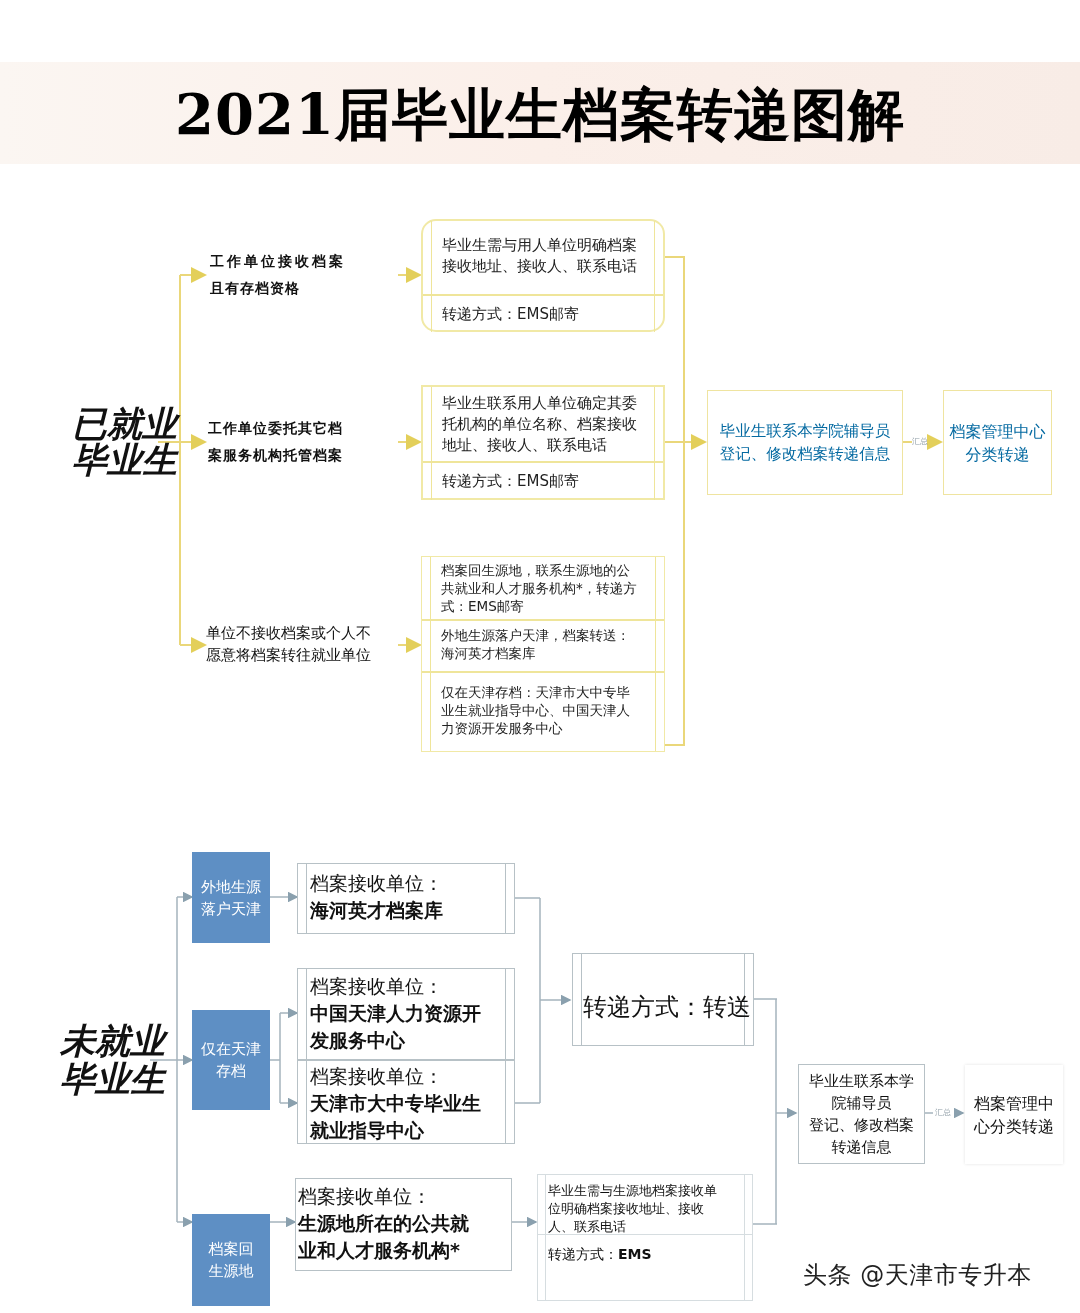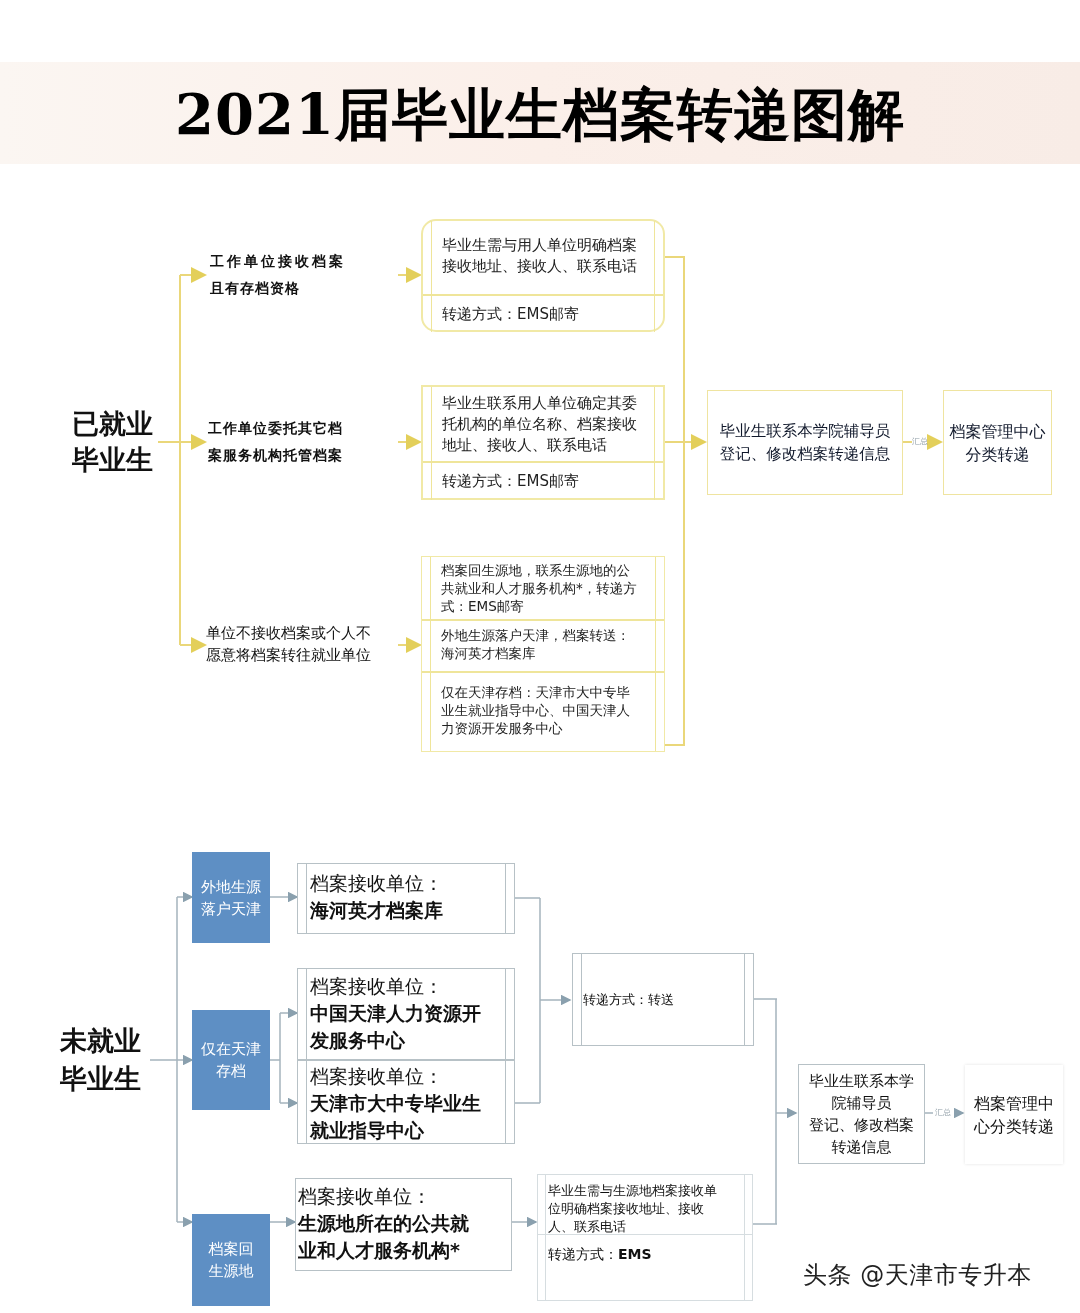--- a/index.html
+++ b/index.html
@@ -13,32 +13,32 @@
     position: absolute; left: 0; top: 62px; width: 1080px; height: 102px;
     background: linear-gradient(90deg, #fbf6f2 0%, #fbefe9 50%, #f8ece6 100%);
   }
   .title {
     position: absolute; left: 0; top: 78px; width: 1080px; text-align: center;
     font-family: "DejaVu Serif", "Liberation Serif", serif;
     font-size: 56px; font-weight: bold; letter-spacing: 1px; color: #000;
   }
   svg.lines { position: absolute; left: 0; top: 0; }
   .abs { position: absolute; box-sizing: border-box; }
-  .big-label { font-size: 27px; font-weight: bold; line-height: 36px; }
+  .big-label { font-size: 35px; font-weight: bold; line-height: 36px; font-style: italic; }
   .mid-label { font-size: 14px; font-weight: bold; line-height: 27px; letter-spacing: 1px; }
   .sm-label { font-size: 15px; font-weight: normal; line-height: 22px; }
   
   .ybox { border: 2px solid #f1e9a6; background: #fff; }
   .ycell {
     position: absolute; box-sizing: border-box; border-left: 1.5px solid #efe59a; border-right: 1.5px solid #efe59a;
     font-size: 15px; line-height: 21px; color: #222; padding: 0 10px;
   }
   .ydiv { position: absolute; left: 0; right: 0; height: 2px; background: #efe59a; }
   .ysm { font-size: 13.5px; line-height: 18px; }
-  .yflow { border: 1.5px solid #efe4a0; background: #fff; display: flex; align-items: center; justify-content: center; text-align: center; font-size: 15.5px; line-height: 23px; color: #0f172a; }
+  .yflow { border: 1.5px solid #efe4a0; background: #fff; display: flex; align-items: center; justify-content: center; text-align: center; font-size: 15.5px; line-height: 23px; color: #0369a1; }
   
   .bluebox {
     background: #5e8fc4; color: #fff; display: flex; align-items: center; justify-content: center;
     text-align: center; font-size: 15px; line-height: 22px;
   }
   .gbox { border: 1.5px solid #b7c1c6; background: #fff; }
   .gbox-inner { position: absolute; top: 0; bottom: 0; border-left: 1.5px solid #b7c1c6; border-right: 1.5px solid #b7c1c6; }
   .gtext { position: absolute; font-size: 19px; line-height: 27px; color: #111; }
   .gtext b { font-weight: bold; }
   .watermark {
@@ -236,21 +236,21 @@
 <div class="abs gbox" style="left:295px; top:1178px; width:217px; height:93px;">
   <div class="gtext" style="left:2px; top:4px;">
     <div>档案接收单位：</div>
     <div style="font-weight:bold;">生源地所在的公共就</div>
     <div style="font-weight:bold;">业和人才服务机构*</div>
   </div>
 </div>
 
 <div class="abs gbox" style="left:572px; top:953px; width:182px; height:93px;">
   <div class="gbox-inner" style="left:8px; right:8px;"></div>
-  <div class="gtext" style="left:10px; top:32px; font-size:13px;">转递方式：转送</div>
+  <div class="gtext" style="left:10px; top:40px; font-size:24px;">转递方式：转送</div>
 </div>
 
 <div class="abs gbox" style="left:537px; top:1174px; width:216px; height:127px; border-color:#d6dde0;">
   <div class="gbox-inner" style="left:7px; right:7px; border-color:#d6dde0;"></div>
   <div class="abs" style="left:0; right:0; top:59px; height:1px; background:#d6dde0;"></div>
   <div class="gtext" style="left:10px; top:7px; font-size:13px; line-height:18px;">
     <div>毕业生需与生源地档案接收单</div>
     <div>位明确档案接收地址、接收</div>
     <div>人、联系电话</div>
   </div>

